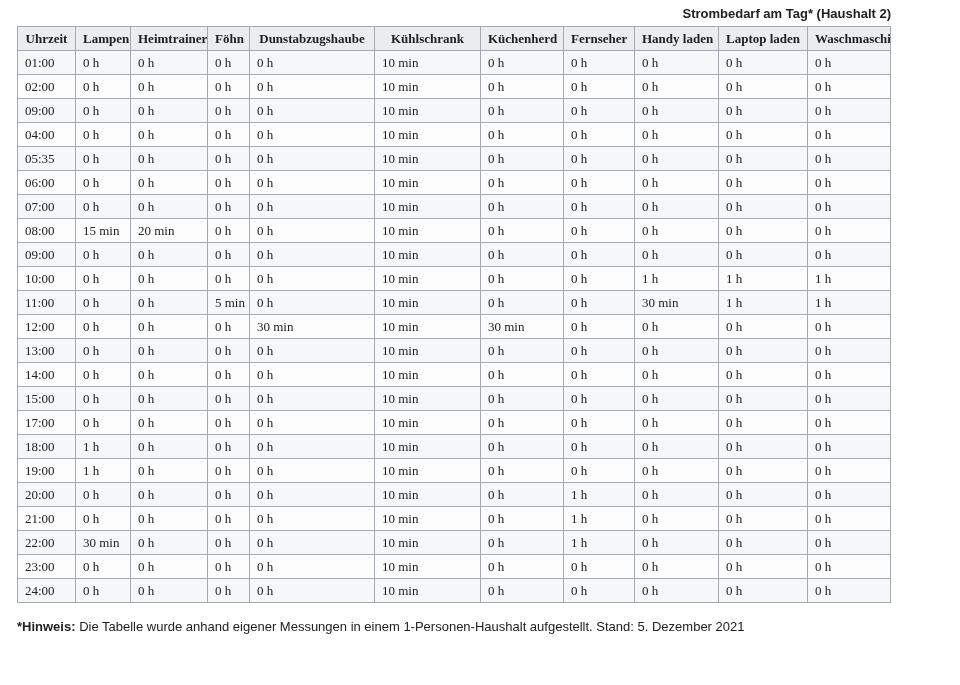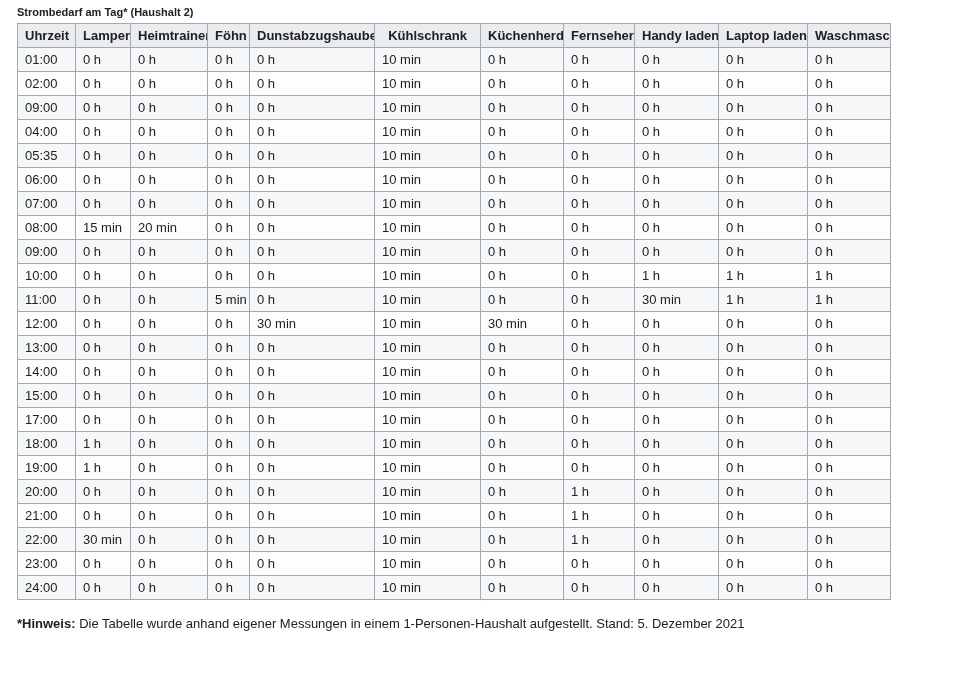--- a/index.html
+++ b/index.html
@@ -19,30 +19,31 @@
   }
   .page {
     width: 960px;
     height: 685px;
     padding: 4px 0 0 17px;
     overflow: hidden;
   }
   .table-wrap { width: 874px; }
   .table-title {
     width: 874px;
-    text-align: left;
-    font-size: 11px;
+    text-align: right;
+    font-size: 13px;
     font-weight: bold;
     margin: 2px 0 5px 0;
   }
   table.consumption {
     table-layout: fixed;
     width: 874px;
     border-collapse: collapse;
     font-size: 13px;
+    font-family: Liberation Serif, serif;
   }
   table.consumption th,
   table.consumption td {
     border: 1px solid var(--border);
     padding: 3px 7px;
     height: 24px;
     line-height: 17px;
     vertical-align: middle;
     overflow: hidden;
     white-space: nowrap;

